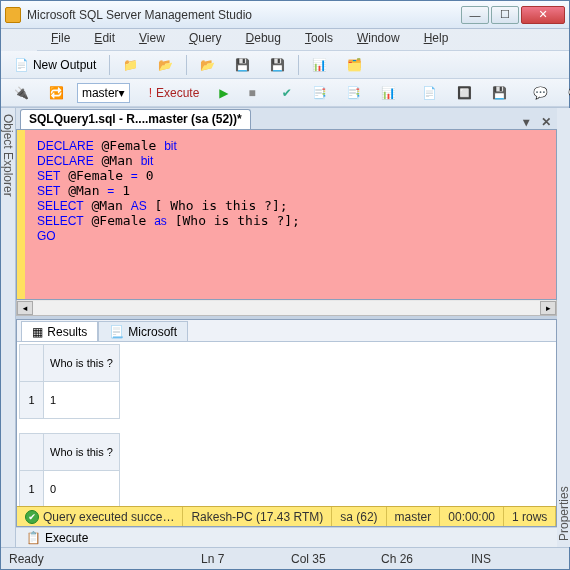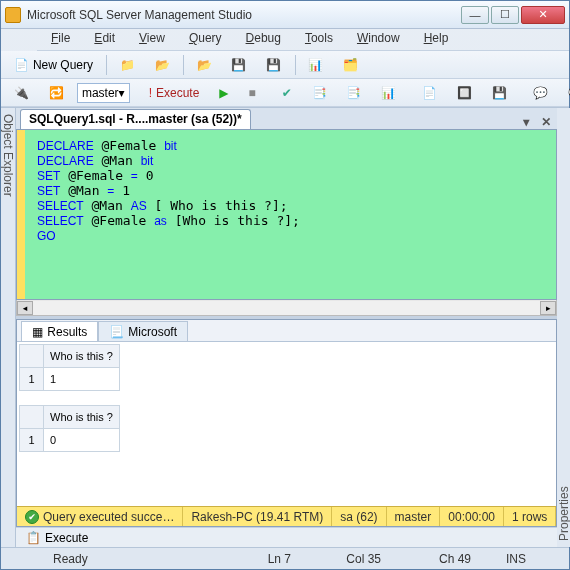--- a/index.html
+++ b/index.html
@@ -22,44 +22,44 @@
 .execbtn{color:#a22;}
 .play{color:#2a2;font-size:12px;}
 .body { flex:1; display:flex; border-top:1px solid #b5c5d8; background:#e4ecf5; min-height:0;}
 .sidetab { width:18px; background:#e0e8f2; border-right:1px solid #b5c5d8; writing-mode:vertical-rl; text-orientation:mixed; padding:6px 0; color:#555; text-align:left; font-size:11px;}
 .sidetab.right{border-left:1px solid #b5c5d8;border-right:none; transform:rotate(180deg);}
 .mainarea{flex:1; display:flex; flex-direction:column; min-height:0;}
 .doctabs{height:22px;display:flex; background:#d8e2ee; border-bottom:1px solid #8aa0bc; align-items:flex-end; padding-left:4px;}
 .doctab{height:20px;background:#fff;border:1px solid #8aa0bc;border-bottom:none;padding:2px 8px; font-weight:bold; border-radius:3px 3px 0 0;}
 .doctabs .sp{flex:1;}
 .doctabs .x{padding:0 6px; font-weight:bold; color:#555;}
-.editor{background:#86efac; border:1px solid #8aa0bc; border-top:none; margin:0; height:170px; display:flex; overflow:hidden;}
+.editor{background:#fca5a5; border:1px solid #8aa0bc; border-top:none; margin:0; height:170px; display:flex; overflow:hidden;}
 .gutter{width:8px;background:#ffe060;}
 .code{font-family:Consolas,monospace;font-size:13px;white-space:pre;padding:8px 12px;color:#000;flex:1;overflow:auto;}
 .kw{color:#0000ff;}
 .hscroll{height:16px;background:#e8e8e8;border:1px solid #bbb;border-top:none;display:flex;align-items:center;}
 .hscroll .track{flex:1;background:#f0f0f0;height:14px;position:relative;}
 .hscroll .arrow{width:16px;height:14px;background:#ddd;border:1px solid #aaa;display:flex;align-items:center;justify-content:center;font-size:9px;}
 .splitter{height:3px;background:#c5d2e2;cursor:row-resize;}
 .results{flex:1;background:#fff;border:1px solid #8aa0bc;display:flex;flex-direction:column;min-height:0;}
 .rtabs{height:22px;display:flex;align-items:flex-end;background:#eef2f8;border-bottom:1px solid #b5c5d8;padding-left:4px;gap:0;}
 .rtab{height:20px;padding:2px 10px;border:1px solid #b5c5d8;border-bottom:none;background:#fff;display:flex;align-items:center;gap:4px;font-size:11px;}
 .rtab.inactive{background:#e4ecf5;}
 .rgrids{flex:1;overflow:auto;padding:2px;}
 .grid{border-collapse:collapse;margin-bottom:14px;}
-.grid td,.grid th{border:1px solid #c8d4e0;padding:5px 6px;font-size:11px;background:#fff;text-align:left;min-width:24px;height:16px;}
+.grid td,.grid th{border:1px solid #c8d4e0;padding:12px 6px;font-size:11px;background:#fff;text-align:left;min-width:24px;height:16px;}
 .grid th{background:#eef2f8;font-weight:normal;}
 .grid .rowhdr{background:#eef2f8;width:20px;text-align:center;}
 .grid .corner{background:#eef2f8;}
 .statusyellow{height:20px;background:#ffe97a;border-top:1px solid #ccb040;display:flex;align-items:center;font-size:11px;color:#333;}
 .statusyellow .cell{padding:0 8px;border-right:1px solid #d8c050;height:100%;display:flex;align-items:center;gap:4px;white-space:nowrap;}
 .statusyellow .ok{width:14px;height:14px;border-radius:50%;background:#4a4;border:1px solid #282;display:flex;align-items:center;justify-content:center;color:#fff;font-size:9px;}
 .outputtab{height:20px;display:flex;align-items:center;padding-left:10px;gap:4px;font-size:11px;border-top:1px solid #c5d2e2;background:#e8eef5;}
 .statusbar{height:22px;background:#dfe7f1;border-top:1px solid #b5c5d8;display:flex;align-items:center;font-size:11px;color:#333;padding:0 8px;}
-.statusbar .sc{flex:1;margin-left:44px;} .statusbar .sv{width:90px;text-align:right;}
+.statusbar .sc{flex:1;} .statusbar .sv{width:90px;}
 .tick{color:#3a8;}
 </style>
 </head>
 <body>
 
 <div class="window">
  <div class="titlebar">
   <span class="ico"></span>
   <span class="title">Microsoft SQL Server Management Studio</span>
   <div class="winbtns">
@@ -76,21 +76,21 @@
   <span class="mi"><u>Q</u>uery</span>
   <span class="mi"><u>D</u>ebug</span>
   <span class="mi"><u>T</u>ools</span>
   <span class="mi"><u>W</u>indow</span>
   <span class="mi"><u>H</u>elp</span>
  </div>
 
  <div class="toolbar1">
   <div class="tbtn">
    <span>📄</span>
-   <span>New Query</span>
+   <span>New Output</span>
   </div>
   <span class="sep"></span>
   <div class="tbtn">
         <span>📁</span>
       </div>
   <div class="tbtn">
         <span>📂</span>
       </div>
   <span class="sep"></span>
   <div class="tbtn">
@@ -230,37 +230,37 @@
                 </tr>
               </tbody>
             </table>
           </div>
 
     <div class="statusyellow">
      <div class="cell">
               <span class="ok">✔</span>
               <span>Query executed succe…</span>
             </div>
-     <div class="cell">Rakesh-PC (19.41 RTM)</div>
+     <div class="cell">Rakesh-PC (17.43 RTM)</div>
      <div class="cell">sa (62)</div>
      <div class="cell">master</div>
      <div class="cell">00:00:00</div>
      <div class="cell">1 rows</div>
     </div>
    </div>
 
    <div class="outputtab">
      <span>📋</span>
      <span>Execute</span>
    </div>
   </div>
 
   <div class="sidetab right"><span>Properties</span></div>
  </div>
 
  <div class="statusbar">
   <span class="sc">Ready</span>
   <span class="sv">Ln 7</span>
   <span class="sv">Col 35</span>
-  <span class="sv">Ch 49</span>
-  <span class="sv" style="text-align:center">INS</span>
+  <span class="sv">Ch 26</span>
+  <span class="sv" style="text-align:left">INS</span>
  </div>
 </div>
 
 </body></html>

